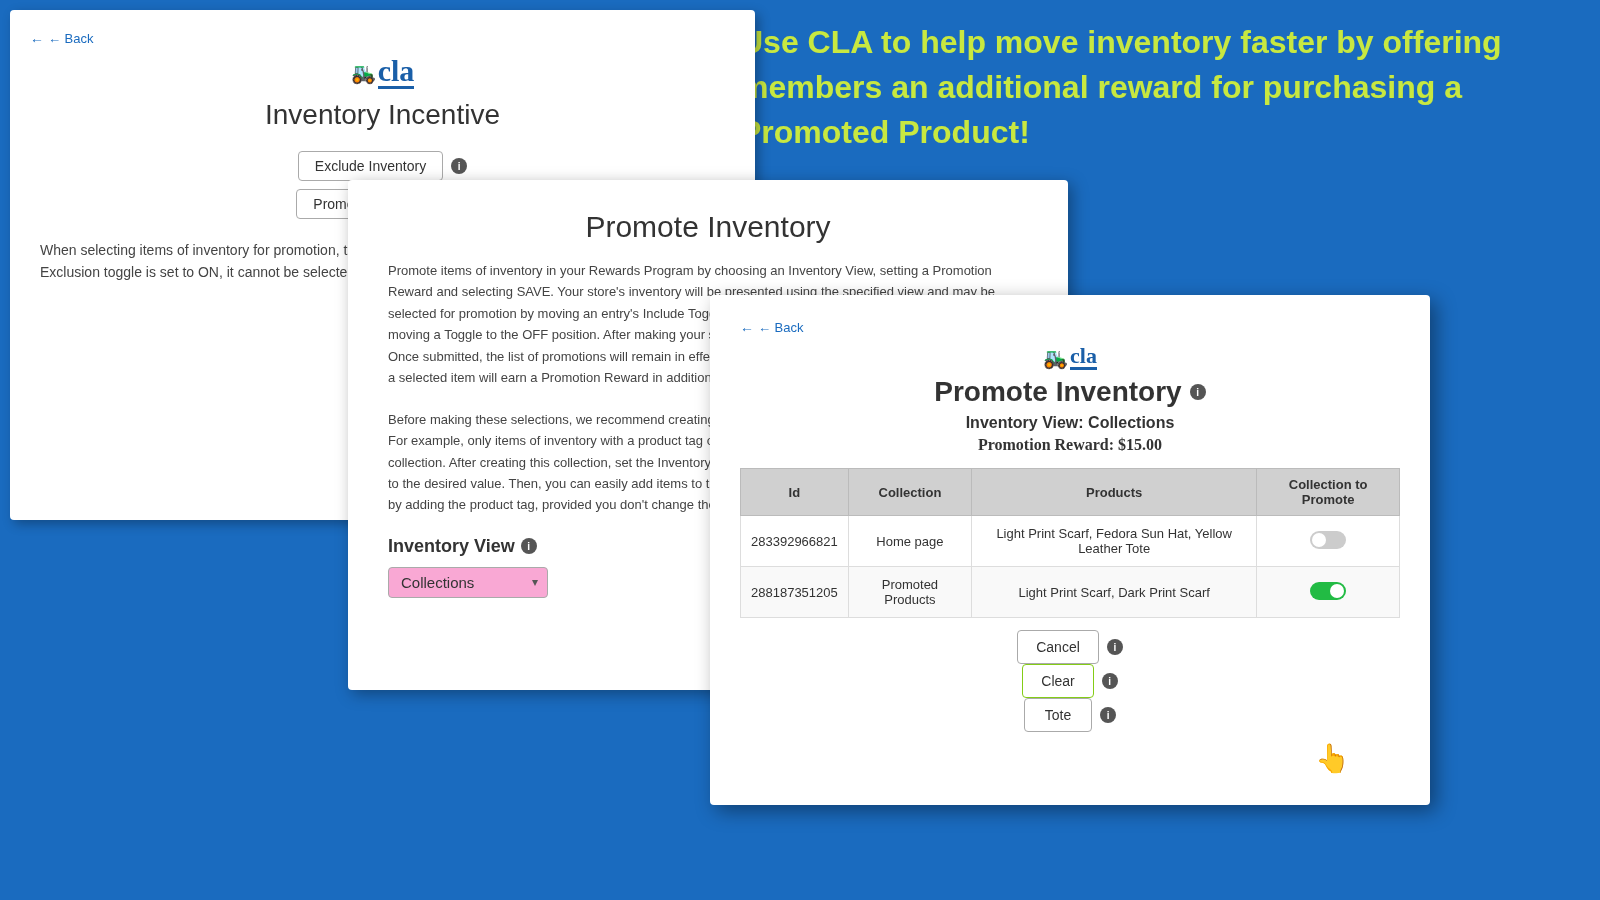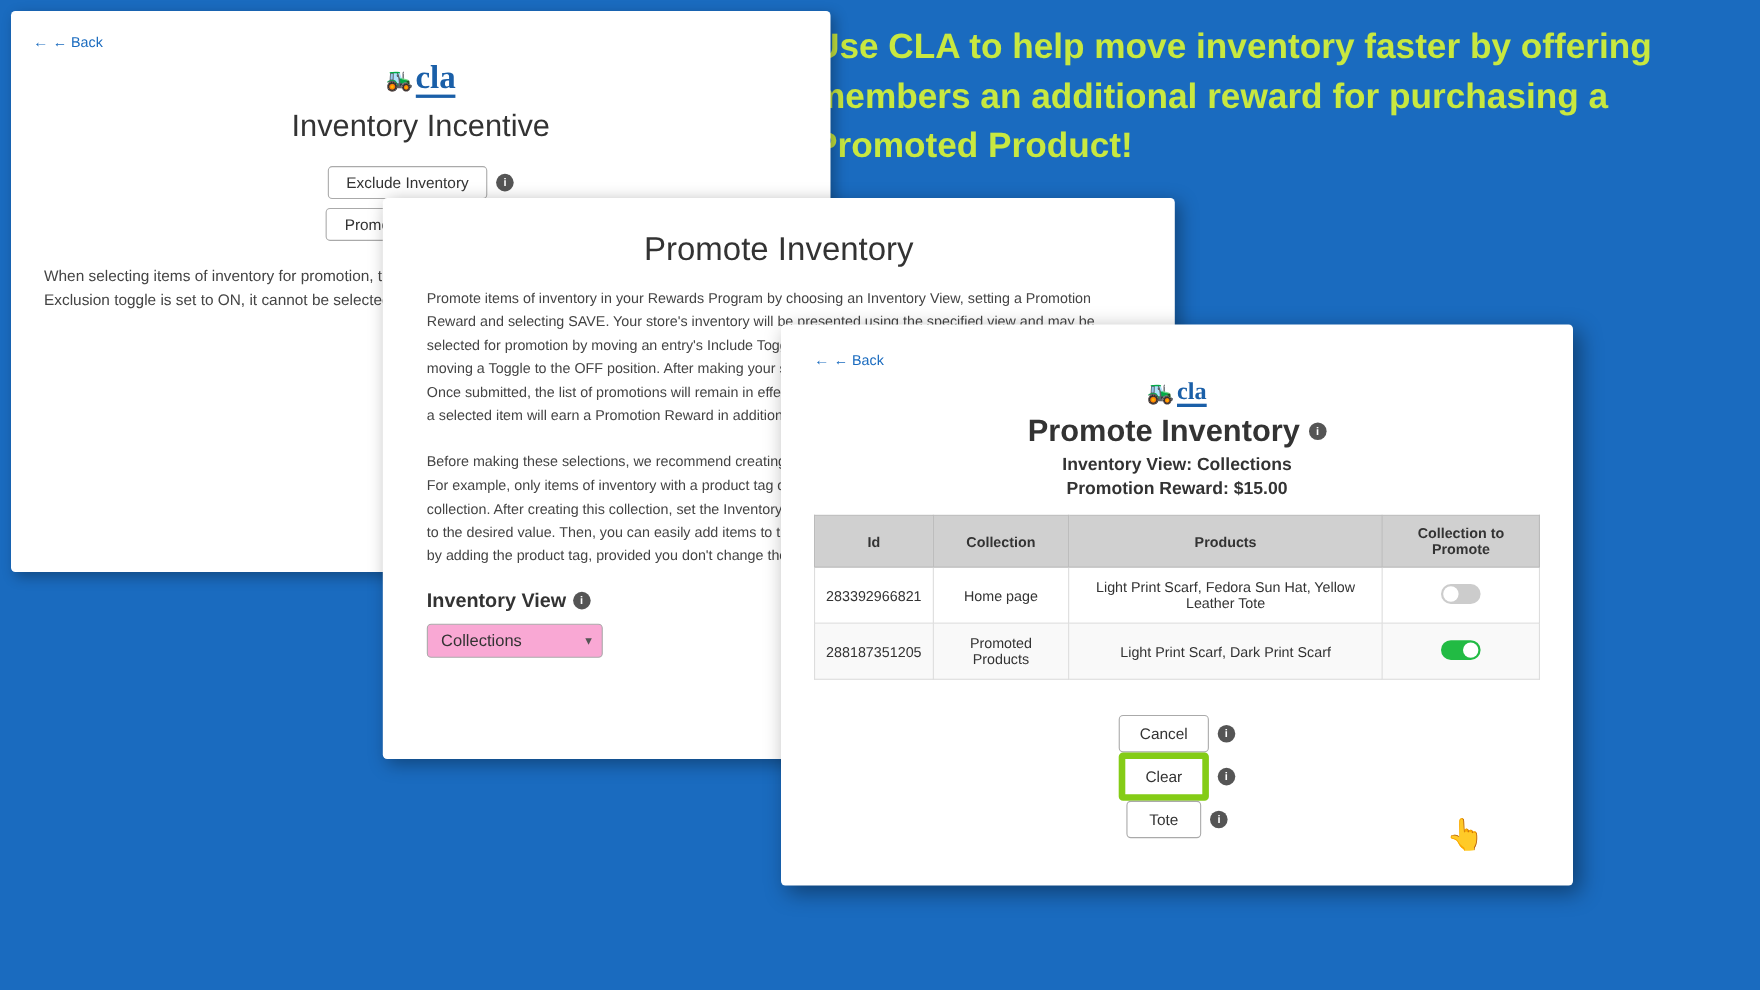--- a/index.html
+++ b/index.html
@@ -202,27 +202,28 @@
       color: #333;
       margin-bottom: 4px;
     }
 
     .panel-3-reward {
       text-align: center;
       font-size: 16px;
       font-weight: bold;
       color: #333;
       margin-bottom: 14px;
+      font-family: Liberation Serif, serif;
     }
 
     
     .inventory-table {
       width: 100%;
       border-collapse: collapse;
-      margin-bottom: 32px;
+      margin-bottom: 12px;
     }
 
     .inventory-table th {
       background: #d0d0d0;
       color: #333;
       font-size: 13px;
       font-weight: bold;
       padding: 8px 10px;
       border: 1px solid #bbb;
       text-align: center;
@@ -305,21 +306,21 @@
       border: 1px solid #aaa;
       border-radius: 4px;
       padding: 8px 18px;
       font-size: 14px;
       color: #333;
       cursor: pointer;
     }
 
     .btn-clear {
       background: white;
-      border: 6px solid #84cc16;
+      border: 1px solid #84cc16;
       border-radius: 4px;
       padding: 8px 18px;
       font-size: 14px;
       color: #333;
       cursor: pointer;
     }
 
     .btn-save {
       background: white;
       border: 1px solid #aaa;

